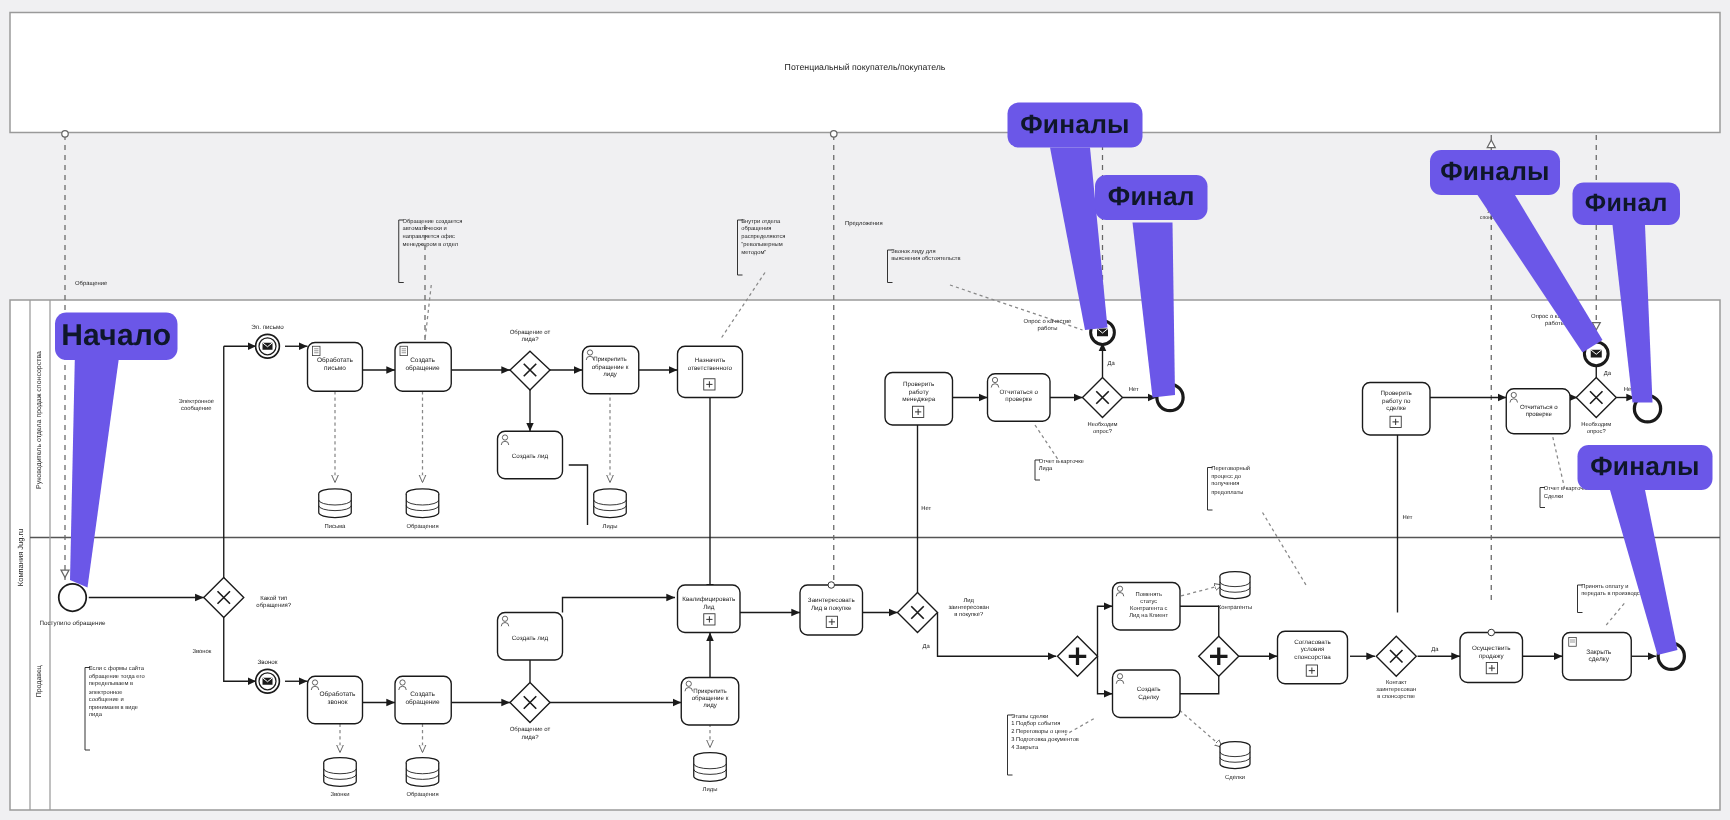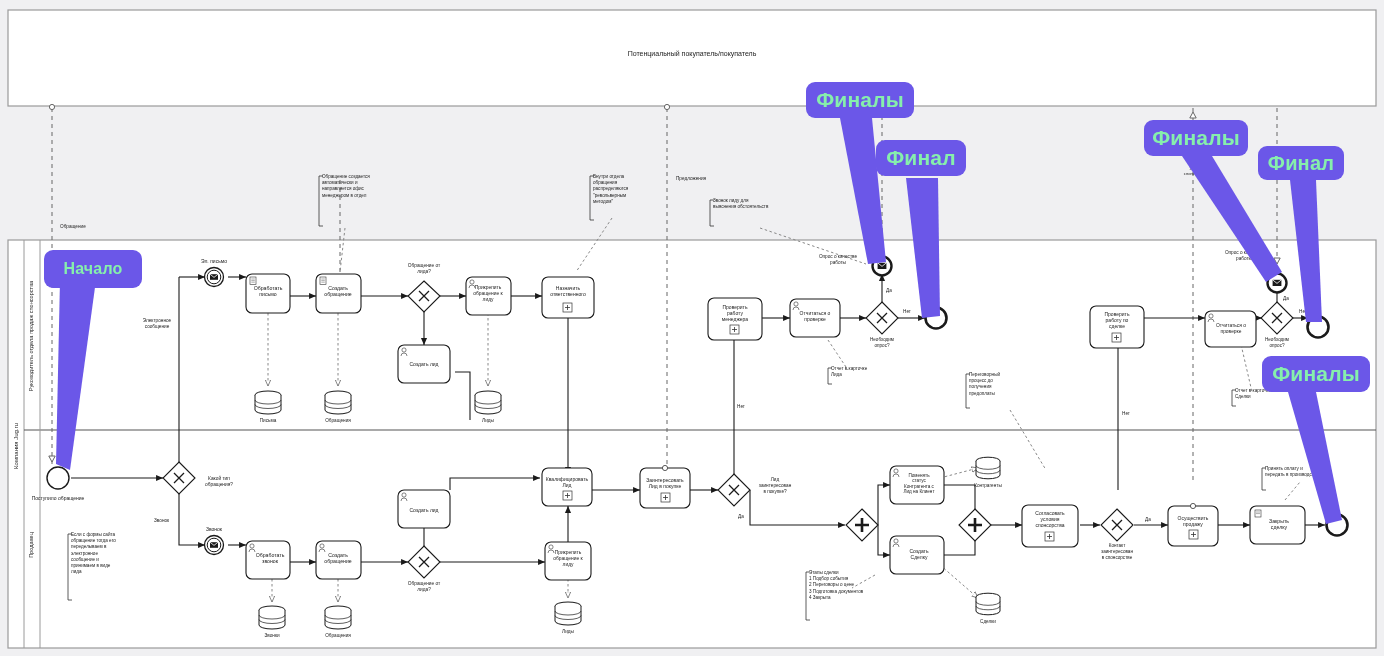--- a/index.html
+++ b/index.html
@@ -1,20 +1,20 @@
 <!DOCTYPE html>
 <html><head>
 <meta charset="utf-8">
 <style>
   html,body{margin:0;padding:0;background:#f0f0f2;}
   body{font-family:"Liberation Sans","DejaVu Sans",sans-serif;}
   #stage{position:relative;width:1384px;height:656px;background:#f0f0f2;overflow:hidden;}
   #canvas{position:absolute;inset:0;}
   svg{position:absolute;top:0;left:0;width:1384px;height:656px;}
-  .callout{position:absolute;background:#6b57e8;color:#86efac;border-radius:9px;
+  .callout{position:absolute;background:#6b57e8;color:#0f172a;border-radius:9px;
            font-weight:bold;display:flex;align-items:center;justify-content:center;
            letter-spacing:.2px;z-index:20;}
 </style>
 </head>
 <body>
 
 <div id="stage">
 
 <svg id="canvas" viewBox="0 0 1384 656">
   <defs>
@@ -553,21 +553,21 @@
   <g fill="#6b57e8">
     <path d="M60,280 L96,280 L70,470 L56,464 z"></path>
     <path d="M840,118 L872,118 L886,262 L868,264 z"></path>
     <path d="M906,178 L938,178 L940,316 L922,318 z"></path>
     <path d="M1182,156 L1212,156 L1282,272 L1266,282 z"></path>
     <path d="M1290,180 L1316,180 L1322,322 L1306,322 z"></path>
     <path d="M1288,392 L1316,392 L1342,520 L1326,524 z"></path>
   </g>
 </svg>
 
-<div class="callout" style="left:44px;top:250px;width:98px;height:38px;font-size:16px;">
+<div class="callout" style="left:44px;top:250px;width:98px;height:38px;font-size:24px;">
   <span>Начало</span>
 </div>
 <div class="callout" style="left:806px;top:82px;width:108px;height:36px;font-size:21px;">
   <span>Финалы</span>
 </div>
 <div class="callout" style="left:876px;top:140px;width:90px;height:36px;font-size:21px;">
   <span>Финал</span>
 </div>
 <div class="callout" style="left:1144px;top:120px;width:104px;height:36px;font-size:21px;">
   <span>Финалы</span>

